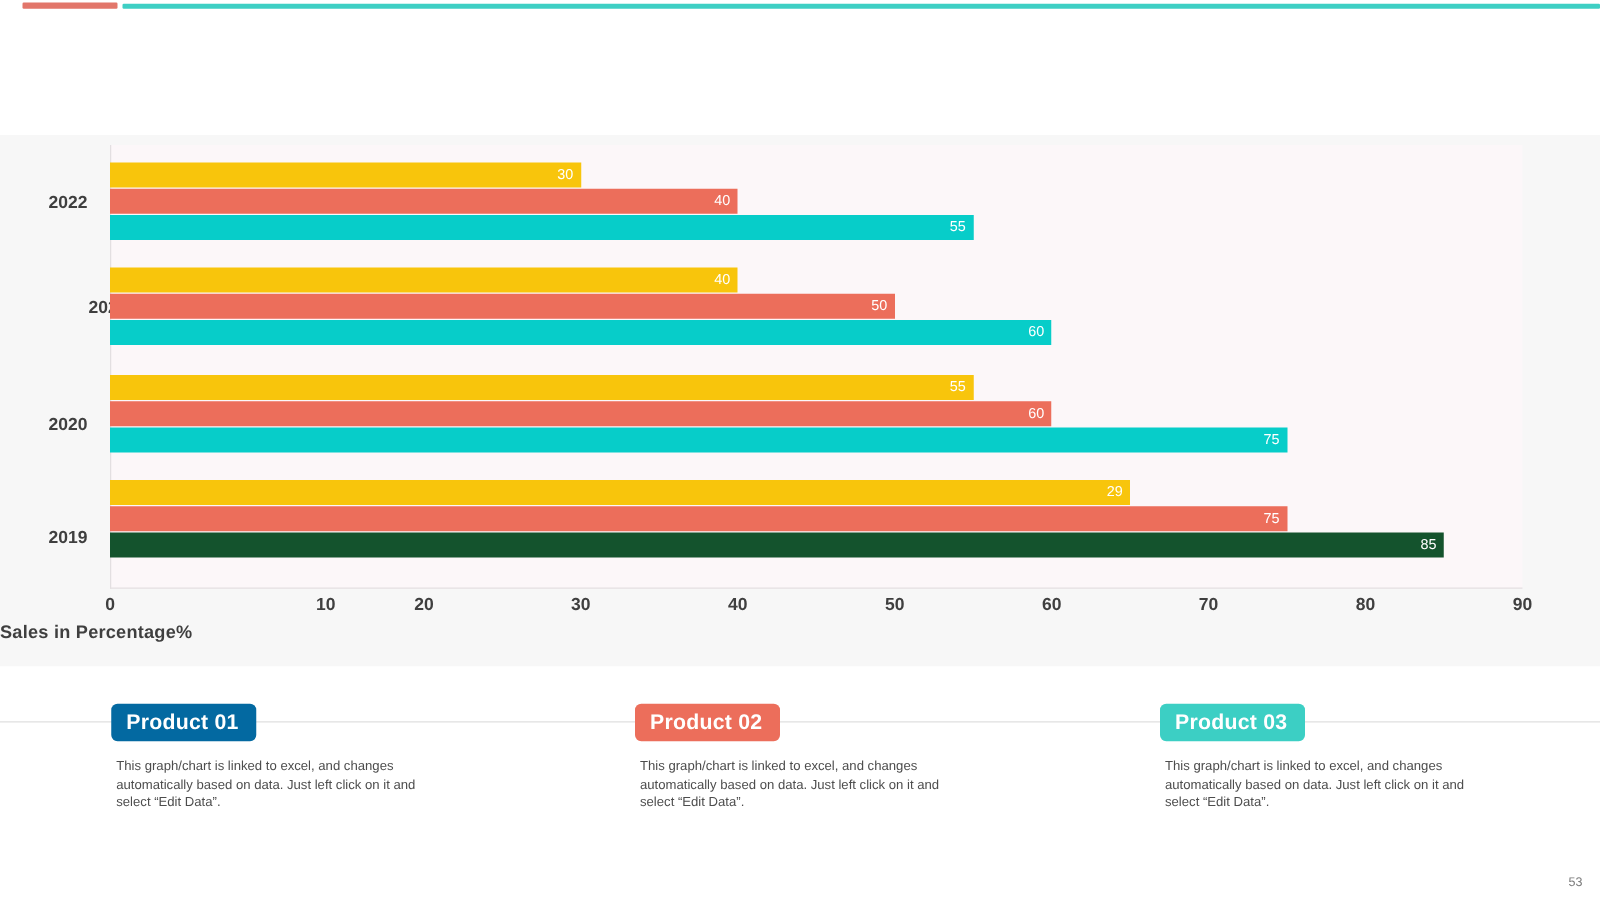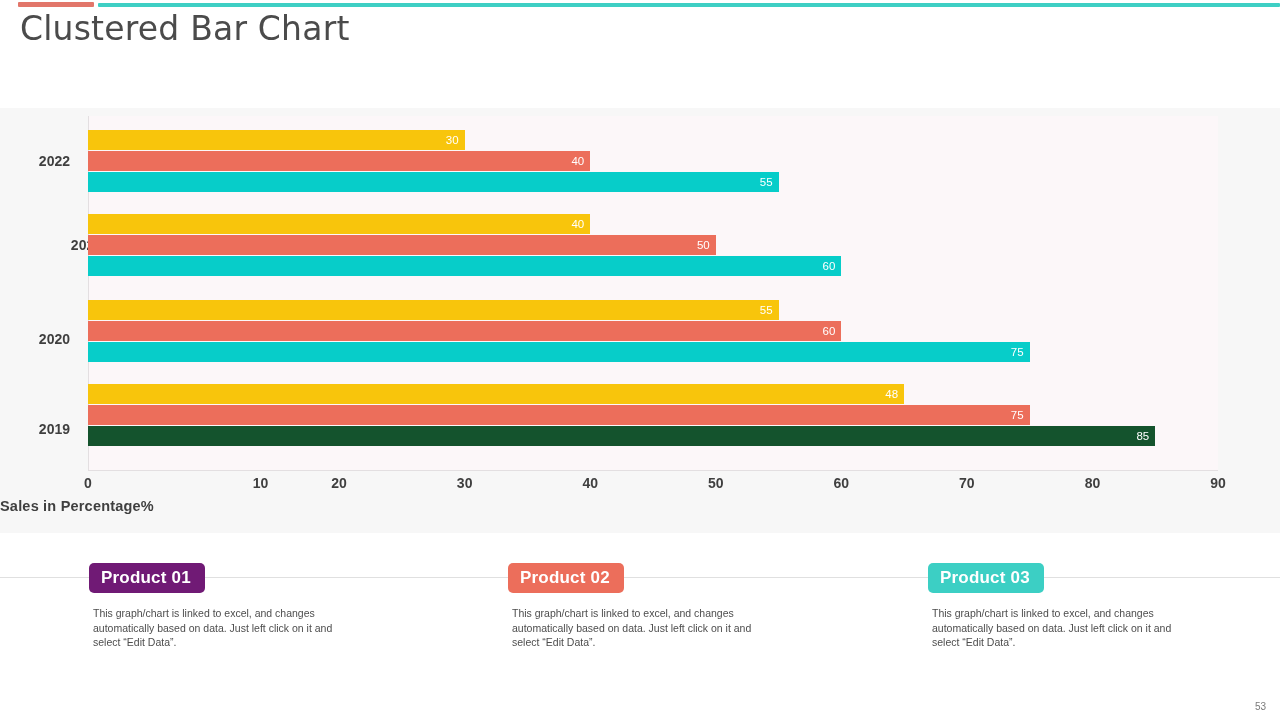--- a/index.html
+++ b/index.html
@@ -100,21 +100,20 @@
   }
 </style>
 </head>
 <body>
 
 <div id="root">
 
   <div class="accent-red"></div>
   <div class="accent-teal"></div>
 
-  <div class="page-title">Clustered Bar Chart</div>
 
   <div class="chart-panel">
     <div class="plot-bg"></div>
     <div id="chart-layer">
         <div class="ylabel" style="left: 0px; top: 44.5px;">2022</div>
         <div class="bar" style="left: 88px; top: 22px; width: 376.667px; background: rgb(248, 197, 12);">
           <span class="bar-value">30</span>
         </div>
         <div class="bar" style="left: 88px; top: 43px; width: 502.222px; background: rgb(236, 110, 91);">
           <span class="bar-value">40</span>
@@ -137,21 +136,21 @@
           <span class="bar-value">55</span>
         </div>
         <div class="bar" style="left: 88px; top: 213px; width: 753.333px; background: rgb(236, 110, 91);">
           <span class="bar-value">60</span>
         </div>
         <div class="bar" style="left: 88px; top: 234px; width: 941.667px; background: rgb(7, 205, 201);">
           <span class="bar-value">75</span>
         </div>
         <div class="ylabel" style="left: 0px; top: 313px; padding-left: 12px;">2019</div>
         <div class="bar" style="left: 88px; top: 276px; width: 816.111px; background: rgb(248, 197, 12);">
-          <span class="bar-value">48</span>
+          <span class="bar-value">29</span>
         </div>
         <div class="bar" style="left: 88px; top: 297px; width: 941.667px; background: rgb(236, 110, 91);">
           <span class="bar-value">75</span>
         </div>
         <div class="bar" style="left: 88px; top: 318px; width: 1067.22px; background: #14532d;">
           <span class="bar-value">85</span>
         </div>
       </div>
     <div id="xaxis-layer">
         <div class="xtick" style="left: 88px;">0</div>
@@ -163,19 +162,19 @@
         <div class="xtick" style="left: 841.333px;">60</div>
         <div class="xtick" style="left: 966.889px;">70</div>
         <div class="xtick" style="left: 1092.44px;">80</div>
         <div class="xtick" style="left: 1218px;">90</div>
       </div>
     <div class="xaxis-title">Sales in Percentage%</div>
   </div>
 
   <div class="divider"></div>
   <div id="legend-layer">
-      <div class="product-block" style="left: 89px;"><div class="product-chip" style="background: #701a75;">Product 01</div><div class="product-desc">This graph/chart is linked to excel, and changes automatically based on data. Just left click on it and select “Edit Data”.</div></div>
+      <div class="product-block" style="left: 89px;"><div class="product-chip" style="background: #0369a1;">Product 01</div><div class="product-desc">This graph/chart is linked to excel, and changes automatically based on data. Just left click on it and select “Edit Data”.</div></div>
       <div class="product-block" style="left: 508px;"><div class="product-chip" style="background: rgb(236, 110, 91);">Product 02</div><div class="product-desc">This graph/chart is linked to excel, and changes automatically based on data. Just left click on it and select “Edit Data”.</div></div>
       <div class="product-block" style="left: 928px;"><div class="product-chip" style="background: rgb(60, 207, 196);">Product 03</div><div class="product-desc">This graph/chart is linked to excel, and changes automatically based on data. Just left click on it and select “Edit Data”.</div></div>
     </div>
 
   <div class="page-number">53</div>
 </div>
 
 </body></html>

